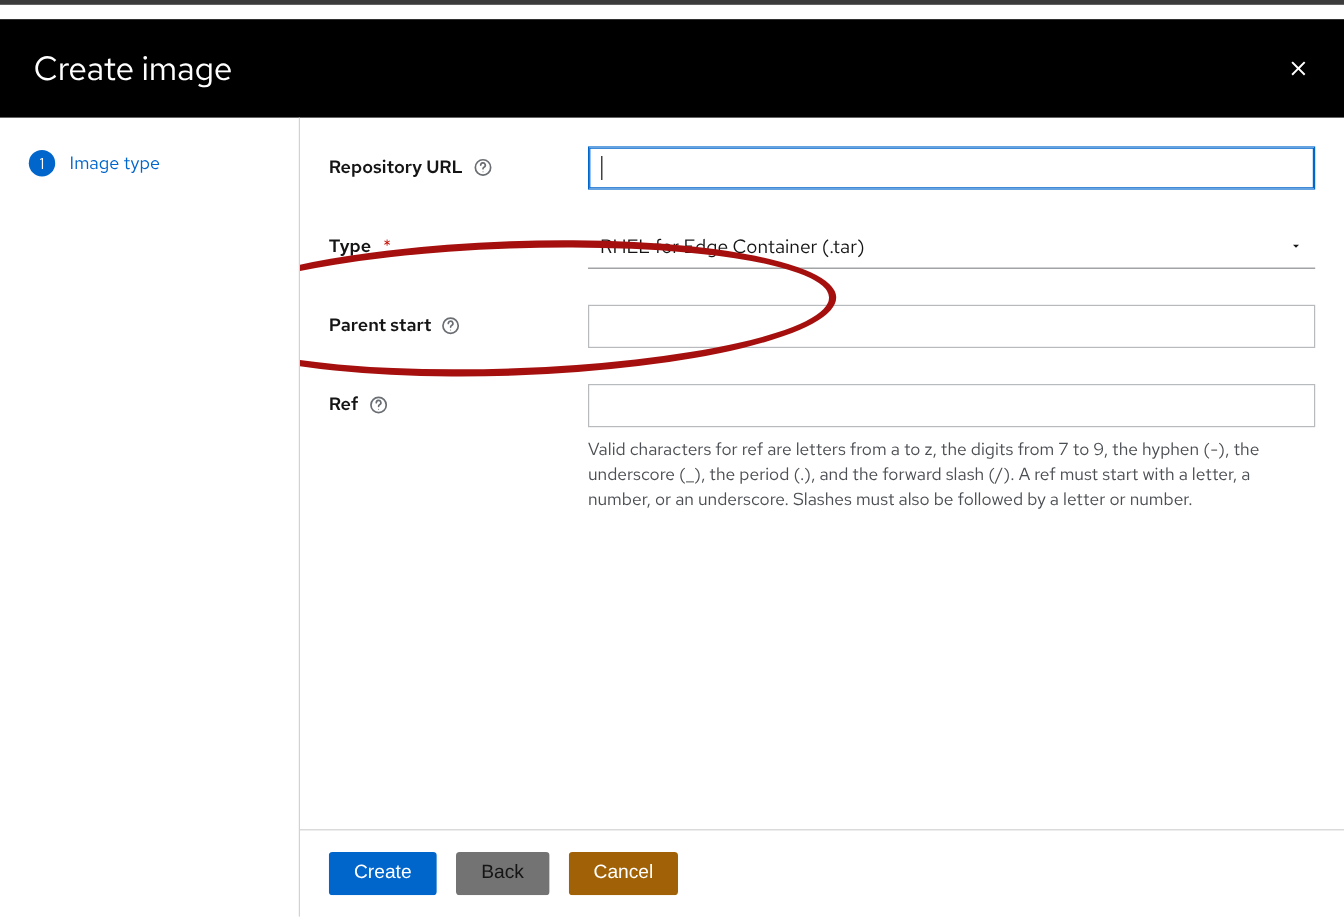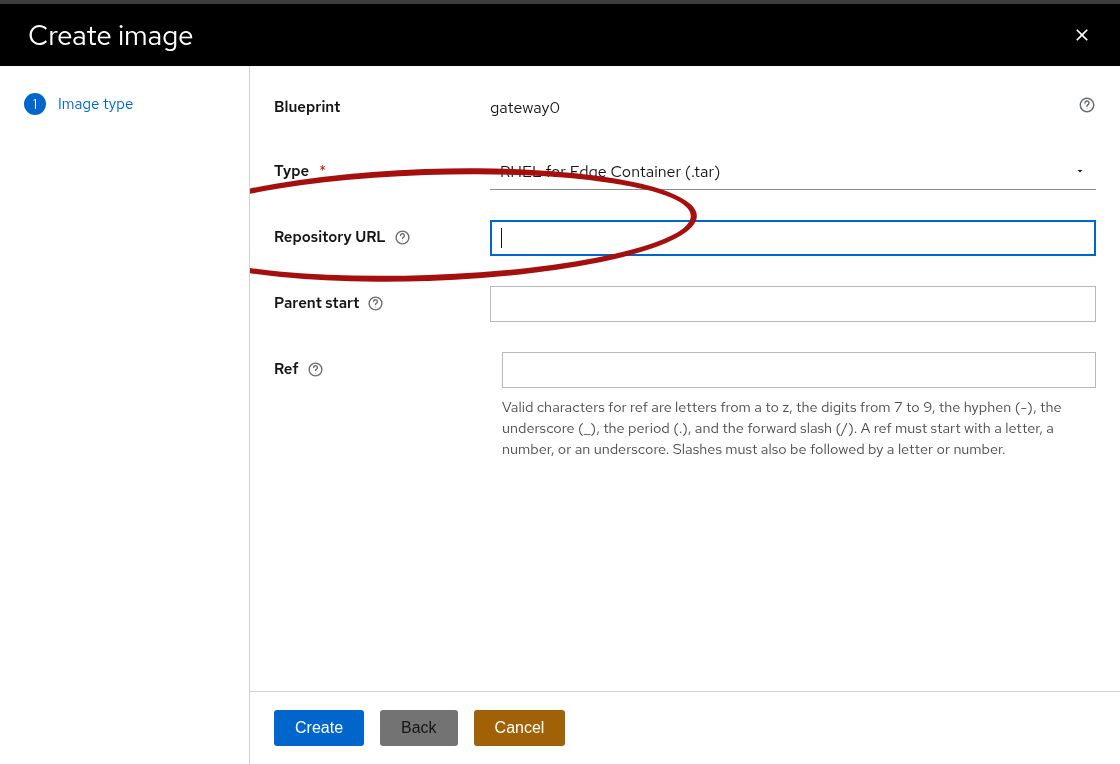--- a/index.html
+++ b/index.html
@@ -13,25 +13,26 @@
     .dialog-frame {
       width: 100%;
       height: 100%;
       border-top: 4px solid #3c3c3c;
       display: flex;
       flex-direction: column;
     }
     .dialog-header {
       background: #000;
       color: #fff;
-      height: 62px;
+      height: 82px;
       padding: 0 28px;
       display: flex;
       align-items: center;
       justify-content: space-between;
+      margin-top: 12px;
     }
     .dialog-title {
       font-size: 28px;
       font-weight: 400;
       letter-spacing: -0.2px;
     }
     .close-x {
       color: #fff;
       cursor: pointer;
       font-size: 0;
@@ -253,87 +254,72 @@
         <span class="step-name">Image type</span>
       </div>
     </nav>
 
     <div class="form-pane">
 
       <div class="form-scroll">
 
         <div class="anno-ellipse"></div>
 
-        <div class="field-row">
-          <div class="field-label-col">
-            <span>Blueprint</span>
-          </div>
-          <div class="field-value-col">
-            <div class="readonly-value">gateway0</div>
-            <span class="help-icon value-help-right">
-              <svg width="18" height="18" viewBox="0 0 24 24" fill="none" stroke="currentColor" stroke-width="2">
-                  <circle cx="12" cy="12" r="9"></circle>
-                  <path d="M9.3 9.3a2.7 2.7 0 1 1 3.9 2.4c-.9.5-1.2 1-1.2 1.8" stroke-linecap="round"></path>
-                  <circle cx="12" cy="17" r="0.6" fill="currentColor" stroke="none"></circle>
-                </svg>
-            </span>
-          </div>
-        </div>
-
-        <div class="field-row">
-          <div class="field-label-col">
-            <span>Type</span>
-            <span class="req">*</span>
-          </div>
-          <div class="field-value-col">
-            <div class="select-wrap">
-              <span>RHEL for Edge Container (.tar)</span>
-              <span class="caret">
-                <svg width="12" height="12" viewBox="0 0 24 24" fill="currentColor">
-                    <path d="M7 10l5 5 5-5z"></path>
-                  </svg>
-              </span>
-            </div>
-          </div>
-        </div>
 
         <div class="field-row">
           <div class="field-label-col">
             <span>Repository URL</span>
             <span class="help-icon">
               <svg width="17" height="17" viewBox="0 0 24 24" fill="none" stroke="currentColor" stroke-width="2">
                   <circle cx="12" cy="12" r="9"></circle>
                   <path d="M9.3 9.3a2.7 2.7 0 1 1 3.9 2.4c-.9.5-1.2 1-1.2 1.8" stroke-linecap="round"></path>
                   <circle cx="12" cy="17" r="0.6" fill="currentColor" stroke="none"></circle>
                 </svg>
             </span>
           </div>
           <div class="field-value-col" style="position:relative;">
             <input class="text-input focused" type="text" value="" style="">
             <span class="caret-pipe"></span>
           </div>
         </div>
 
         <div class="field-row">
           <div class="field-label-col">
+            <span>Type</span>
+            <span class="req">*</span>
+          </div>
+          <div class="field-value-col">
+            <div class="select-wrap">
+              <span>RHEL for Edge Container (.tar)</span>
+              <span class="caret">
+                <svg width="12" height="12" viewBox="0 0 24 24" fill="currentColor">
+                    <path d="M7 10l5 5 5-5z"></path>
+                  </svg>
+              </span>
+            </div>
+          </div>
+        </div>
+
+        <div class="field-row">
+          <div class="field-label-col">
             <span>Parent start</span>
             <span class="help-icon">
               <svg width="17" height="17" viewBox="0 0 24 24" fill="none" stroke="currentColor" stroke-width="2">
                   <circle cx="12" cy="12" r="9"></circle>
                   <path d="M9.3 9.3a2.7 2.7 0 1 1 3.9 2.4c-.9.5-1.2 1-1.2 1.8" stroke-linecap="round"></path>
                   <circle cx="12" cy="17" r="0.6" fill="currentColor" stroke="none"></circle>
                 </svg>
             </span>
           </div>
           <div class="field-value-col">
             <input class="text-input" type="text" value="" style="">
           </div>
         </div>
 
-        <div class="field-row" style="margin-bottom:14px;gap:12px;">
+        <div class="field-row" style="margin-bottom:14px;">
           <div class="field-label-col">
             <span>Ref</span>
             <span class="help-icon">
               <svg width="17" height="17" viewBox="0 0 24 24" fill="none" stroke="currentColor" stroke-width="2">
                   <circle cx="12" cy="12" r="9"></circle>
                   <path d="M9.3 9.3a2.7 2.7 0 1 1 3.9 2.4c-.9.5-1.2 1-1.2 1.8" stroke-linecap="round"></path>
                   <circle cx="12" cy="17" r="0.6" fill="currentColor" stroke="none"></circle>
                 </svg>
             </span>
           </div>

